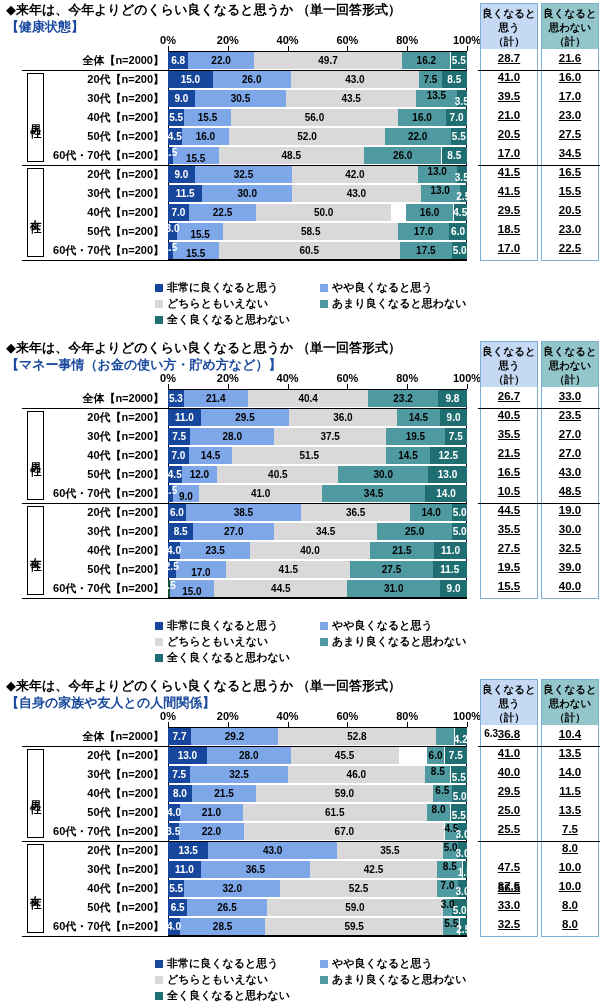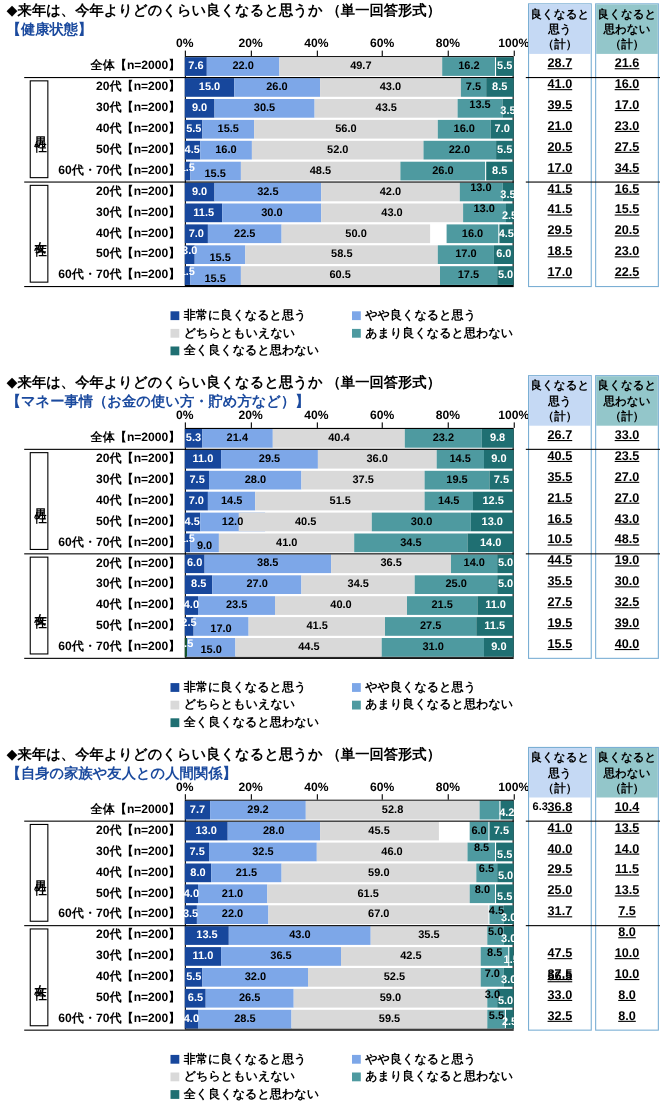--- a/index.html
+++ b/index.html
@@ -46,21 +46,21 @@
       <div class="axis-label" style="left: 322.4px;">60%</div>
       <div class="tick" style="left: 347.4px;"></div>
       <div class="axis-label" style="left: 382.2px;">80%</div>
       <div class="tick" style="left: 407.2px;"></div>
       <div class="axis-label" style="left: 442px;">100%</div>
       <div class="tick" style="left: 467px;"></div>
       <div class="plot-frame"></div>
       <div class="row-label" style="top: 51px;">全体【n=2000】</div>
       <div class="bar" style="top: 52px;">
         <div class="seg" style="left: 0px; width: 20.3px; background: rgb(23, 71, 156);">
-          <span class="seg-label" style="color: rgb(255, 255, 255);">7.6</span>
+          <span class="seg-label" style="color: rgb(255, 255, 255);">6.8</span>
         </div>
         <div class="seg" style="left: 20.3px; width: 65.6px; background: rgb(125, 167, 232);">
           <span class="seg-label" style="color: rgb(0, 0, 0);">22.0</span>
         </div>
         <div class="seg" style="left: 85.9px; width: 148.3px; background: rgb(217, 217, 217);">
           <span class="seg-label" style="color: rgb(0, 0, 0);">49.7</span>
         </div>
         <div class="seg" style="left: 234.2px; width: 48.3px; background: rgb(78, 154, 160);">
           <span class="seg-label" style="color: rgb(0, 0, 0);">16.2</span>
         </div>
@@ -387,21 +387,21 @@
         </div>
         <div class="seg" style="left: 261.6px; width: 37.4px; background: rgb(31, 111, 114);">
           <span class="seg-label" style="color: rgb(255, 255, 255);">12.5</span>
         </div>
       </div>
       <div class="row-label" style="top: 127px;">50代【n=200】</div>
       <div class="bar" style="top: 128px;">
         <div class="seg" style="left: 0px; width: 13.5px; background: rgb(23, 71, 156);">
           <span class="seg-label" style="color: rgb(255, 255, 255);">4.5</span>
         </div>
-        <div class="seg" style="left: 13.5px; width: 35.9px; background: rgb(125, 167, 232); padding-left: 24px;">
+        <div class="seg" style="left: 13.5px; width: 35.9px; background: rgb(125, 167, 232);">
           <span class="seg-label" style="color: rgb(0, 0, 0);">12.0</span>
         </div>
         <div class="seg" style="left: 49.3px; width: 121.1px; background: rgb(217, 217, 217);">
           <span class="seg-label" style="color: rgb(0, 0, 0);">40.5</span>
         </div>
         <div class="seg" style="left: 170.4px; width: 89.7px; background: rgb(78, 154, 160);">
           <span class="seg-label" style="color: rgb(0, 0, 0);">30.0</span>
         </div>
         <div class="seg" style="left: 260.1px; width: 38.9px; background: rgb(31, 111, 114);">
           <span class="seg-label" style="color: rgb(255, 255, 255);">13.0</span>
@@ -800,21 +800,21 @@
         <div class="sum-head" style="background: rgb(197, 217, 244);">
           <div>良くなると</div>
           <div>思う</div>
           <div>（計）</div>
         </div>
         <div class="sum-val" style="top: 45px;">36.8</div>
         <div class="sum-val" style="top: 64px;">41.0</div>
         <div class="sum-val" style="top: 83px;">40.0</div>
         <div class="sum-val" style="top: 102px;">29.5</div>
         <div class="sum-val" style="top: 121px;">25.0</div>
-        <div class="sum-val" style="top: 140px;">31.7</div>
+        <div class="sum-val" style="top: 140px;">25.5</div>
         <div class="sum-val" style="top: 159px; margin-top: 40px;">56.5</div>
         <div class="sum-val" style="top: 178px;">47.5</div>
         <div class="sum-val" style="top: 197px;">37.5</div>
         <div class="sum-val" style="top: 216px;">33.0</div>
         <div class="sum-val" style="top: 235px;">32.5</div>
       </div>
       <div class="sum-box" style="left: 541px;">
         <div class="sum-head" style="background: rgb(147, 198, 202);">
           <div>良くなると</div>
           <div>思わない</div>

